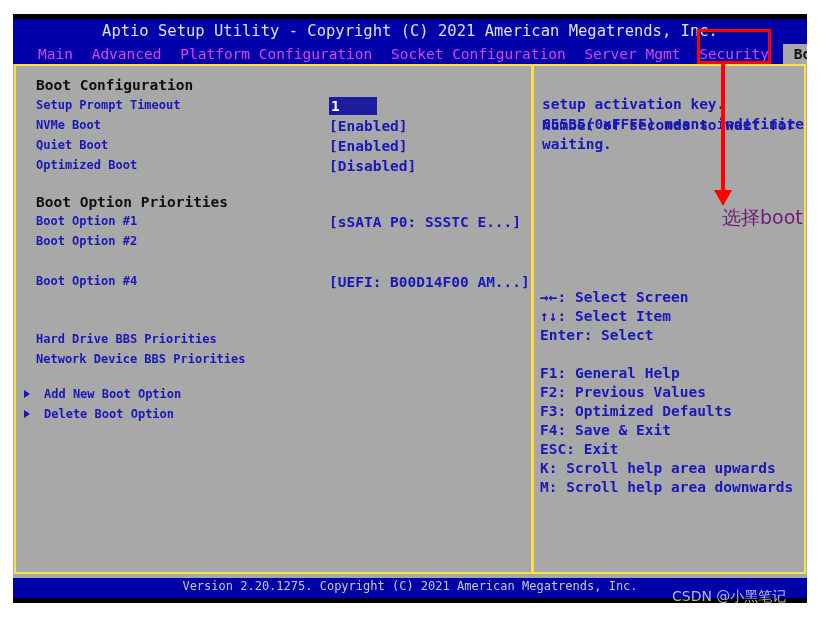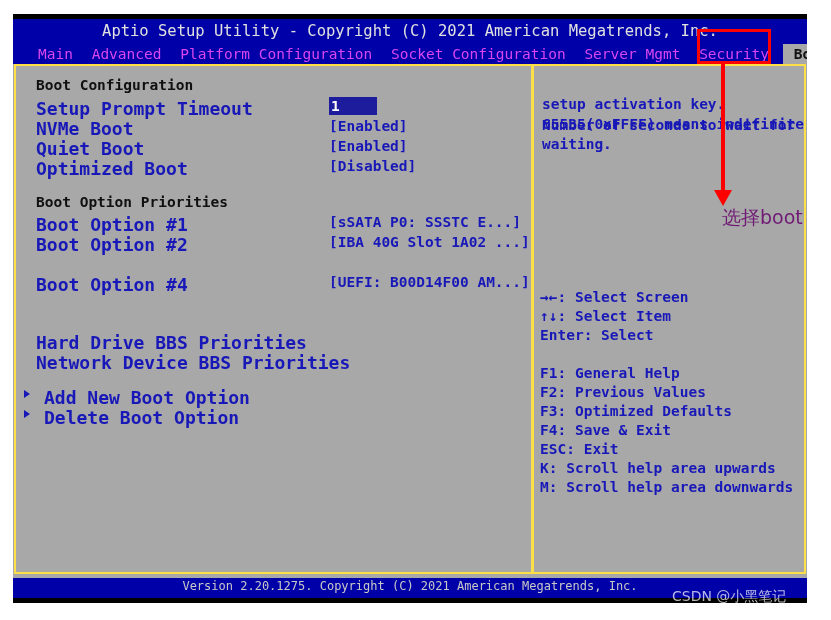--- a/index.html
+++ b/index.html
@@ -125,21 +125,21 @@
     position: absolute;
     left: 0;
     width: 515px;
     height: 17px;
   }
   .row-label {
     position: absolute;
     left: 20px;
     top: 0;
     color: #1818b8;
-    font-size: 18px;
+    font-size: 12px;
     font-weight: bold;
     white-space: nowrap;
   }
   .row-label.indent-arrow { left: 28px; }
   .row-value {
     position: absolute;
     left: 313px;
     top: 0;
     color: #1818b8;
     font-size: 14.5px;
@@ -304,21 +304,20 @@
 
       <div class="section-title" style="left:20px; top:128px;">Boot Option Priorities</div>
 
       <div class="row" style="top:148px;">
         <span class="row-label">Boot Option #1</span>
         <span class="row-value">[sSATA  P0: SSSTC E...]</span>
       </div>
 
       <div class="row" style="top:168px;">
         <span class="row-label">Boot Option #2</span>
-        <span class="row-value">[IBA 40G Slot 1A02 ...]</span>
       </div>
 
 
       <div class="row" style="top:208px;">
         <span class="row-label">Boot Option #4</span>
         <span class="row-value">[UEFI: B00D14F00 AM...]</span>
       </div>
 
       <div class="row" style="top:266px;">
         <span class="row-label">Hard Drive BBS Priorities</span>

